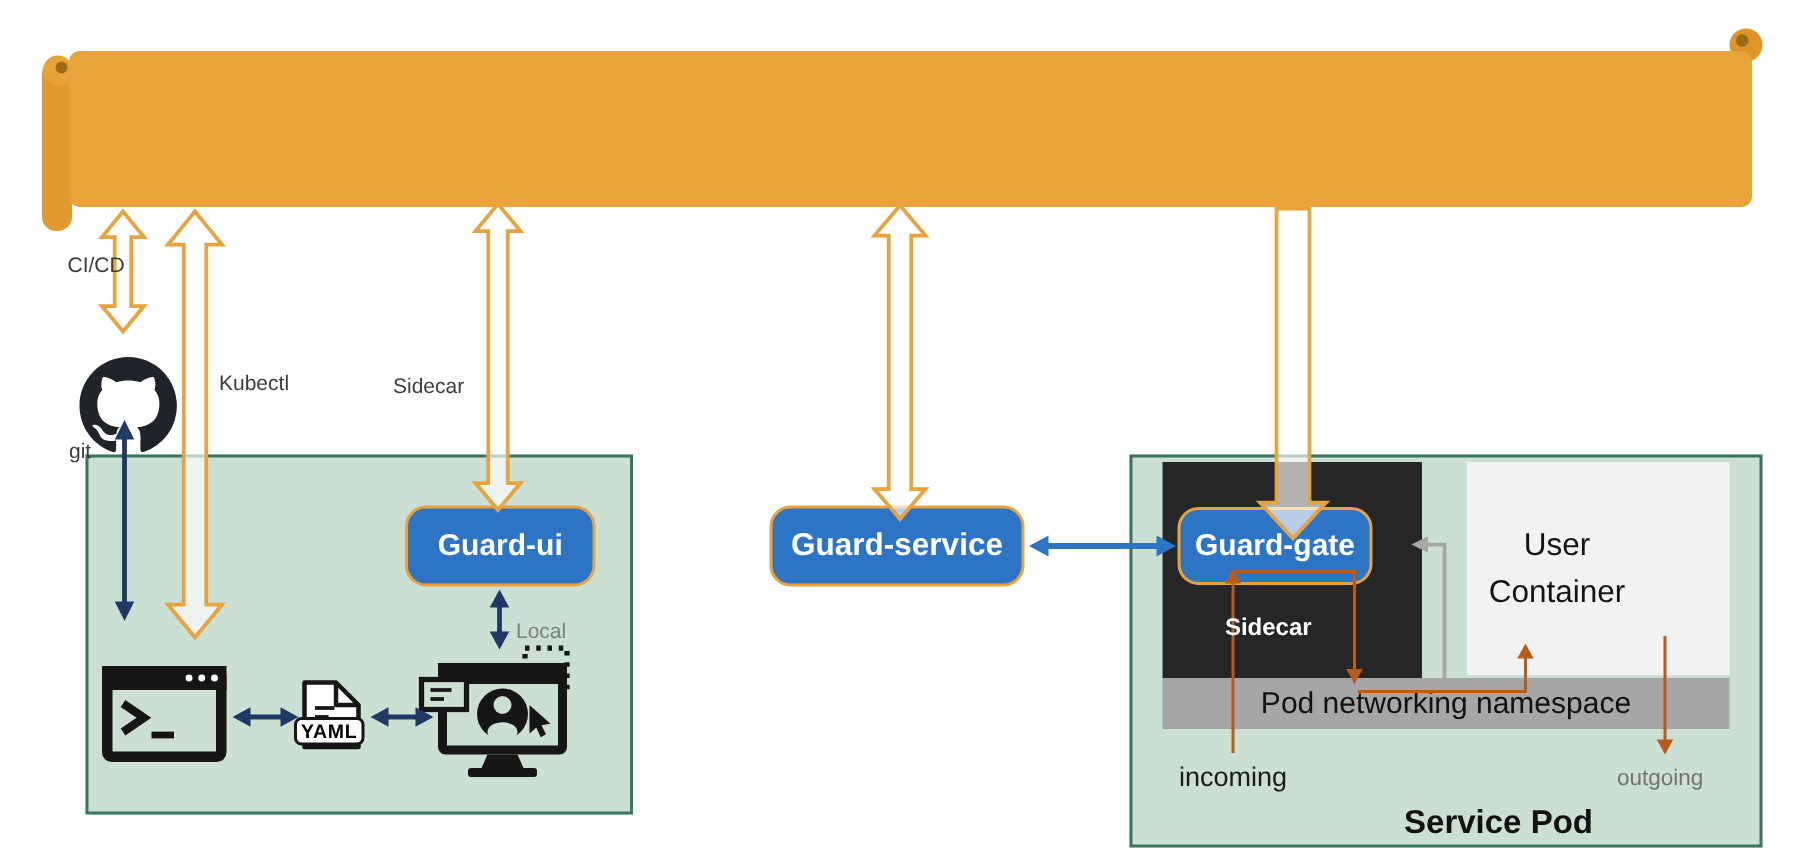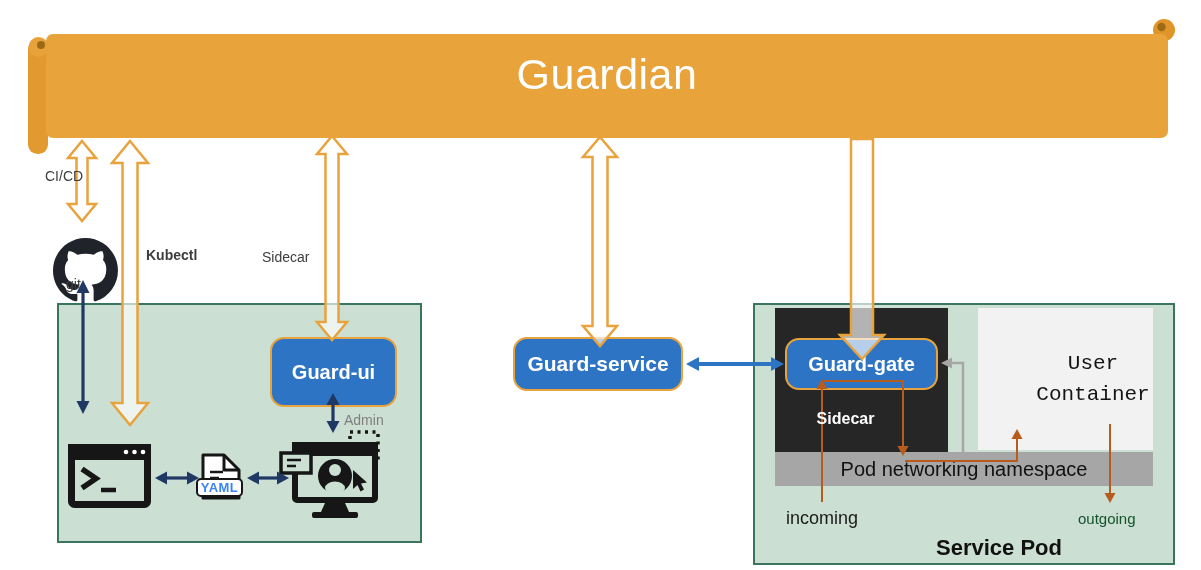--- a/index.html
+++ b/index.html
@@ -21,57 +21,57 @@
   svg{position:absolute;left:0;top:0;}
   #banner-title{
     position:absolute;left:46px;top:50px;width:1122px;text-align:center;
     color:#fff;font-size:43px;font-weight:400;letter-spacing:0.5px;
   }
   #banner-subtitle{
     position:absolute;left:46px;top:100px;width:1122px;text-align:center;
     color:#fff;font-size:16px;font-weight:bold;
   }
   #user-container-box{
-    position:absolute;background:#f2f2f2;display:flex;align-items:center;justify-content:flex-end;
-    text-align:center;color:#141414;font-size:21px;line-height:1.5;font-family:Liberation Mono, monospace;
+    position:absolute;background:#f2f2f2;display:flex;align-items:center;justify-content:flex-start;
+    text-align:center;color:#141414;font-size:21px;line-height:1.5;
   }
   #namespace-bar{
     position:absolute;background:#a6a6a6;display:flex;align-items:center;justify-content:center;
     color:#111;font-size:20px;
   }
   #yaml-badge{
     position:absolute;left:196px;top:478px;width:47px;height:19px;background:#fff;
     border:2px solid #161616;border-radius:5px;box-sizing:border-box;
     display:flex;align-items:center;justify-content:center;
-    font-size:13px;font-weight:bold;color:#3b82f6;letter-spacing:0.5px;
+    font-size:13px;font-weight:bold;color:#000000;letter-spacing:0.5px;
   }
 </style>
 </head>
 <body>
 
 <div id="canvas">
 
   <div class="greenbox" id="admin-pc-box" style="left:57px;top:303px;width:365px;height:240px;"></div>
   <div class="greenbox" id="service-pod-box" style="left:753px;top:303px;width:422px;height:262px;"></div>
 
   <div class="abs" id="sidecar-box" style="left:775px;top:308px;width:173px;height:144px;background:#262626;"></div>
   <div id="user-container-box" style="left:978px;top:308px;width:175px;height:142px;">
     <span style="display:inline-block;width:120px;">User Container</span>
   </div>
   <div id="namespace-bar" style="left:775px;top:452px;width:378px;height:34px;">
     <span>Pod networking namespace</span>
   </div>
 
-  <div class="bluenode" id="guard-ui" style="left:270px;top:337px;width:127px;height:70px;">
+  <div class="bluenode" id="guard-ui" style="left:270px;top:337px;width:127px;height:54px;">
     <span>Guard-ui</span>
   </div>
   <div class="bluenode" id="guard-service" style="left:513px;top:337px;width:170px;height:54px;font-size:21px;">
     <span>Guard-service</span>
   </div>
-  <div class="bluenode" id="guard-gate" style="left:785px;top:338px;width:153px;height:52px;">
+  <div class="bluenode" id="guard-gate" style="left:785px;top:338px;width:130px;height:52px;">
     <span>Guard-gate</span>
   </div>
 
   <svg width="1201" height="570" viewBox="0 0 1201 570">
 
     <g>
 
       <circle cx="1164" cy="30" r="11" fill="#df9527"></circle>
       <circle cx="1161.5" cy="27" r="4.2" fill="#9c6a16"></circle>
 
@@ -170,28 +170,27 @@
       <polygon points="903,456 897.5,446 908.5,446" stroke="none"></polygon>
 
       <polyline points="905,461 1017,461 1017,438" fill="none" stroke-width="2"></polyline>
       <polygon points="1017,429 1011.5,439 1022.5,439" stroke="none"></polygon>
 
       <line x1="1110" y1="424" x2="1110" y2="494" stroke-width="2"></line>
       <polygon points="1110,503 1104.5,493 1115.5,493" stroke="none"></polygon>
     </g>
   </svg>
 
-  <div id="banner-title">Guardian</div>
 
   <span class="lbl" style="left:45px;top:168px;">CI/CD</span>
-  <span class="lbl" style="left:146px;top:247px;font-weight:bold;">Kubectl</span>
+  <span class="lbl" style="left:146px;top:247px;">Kubectl</span>
   <span class="lbl" style="left:262px;top:249px;">Sidecar</span>
-  <span class="lbl" style="left:46px;top:276px;margin-left:20px;">git</span>
-  <span class="lbl" style="left:344px;top:412px;color:#7f7f7f;">Admin</span>
+  <span class="lbl" style="left:46px;top:292px;">git</span>
+  <span class="lbl" style="left:344px;top:412px;color:#7f7f7f;">Local</span>
   <span class="lbl" style="left:786px;top:508px;color:#1a1a1a;font-size:18px;">incoming</span>
-  <span class="lbl" style="left:1078px;top:510px;color:#14532d;font-size:15px;">outgoing</span>
+  <span class="lbl" style="left:1078px;top:510px;color:#737373;font-size:15px;">outgoing</span>
 
   <div class="biglbl" style="left:788px;top:535px;width:422px;">Service Pod</div>
   <div class="biglbl" style="left:775px;top:410px;width:141px;color:#ffffff;font-size:16px;">Sidecar</div>
 
   <div id="yaml-badge">YAML</div>
 
 </div>
 
 </body></html>

